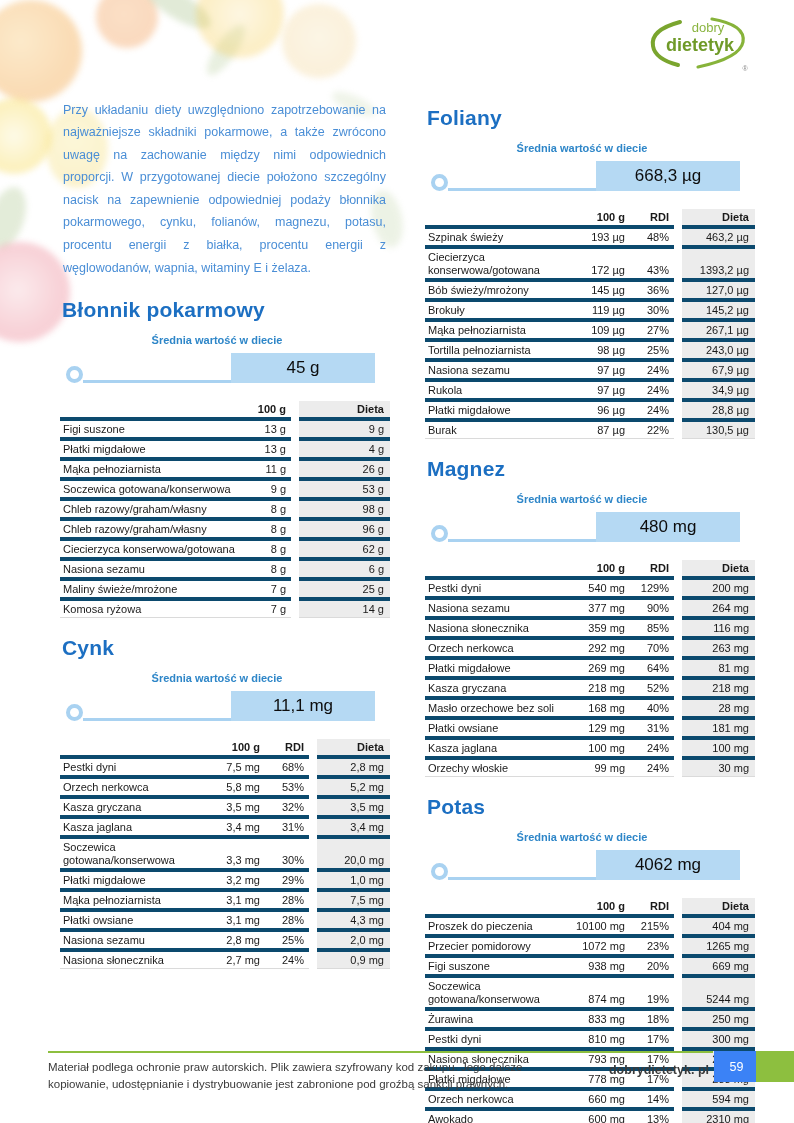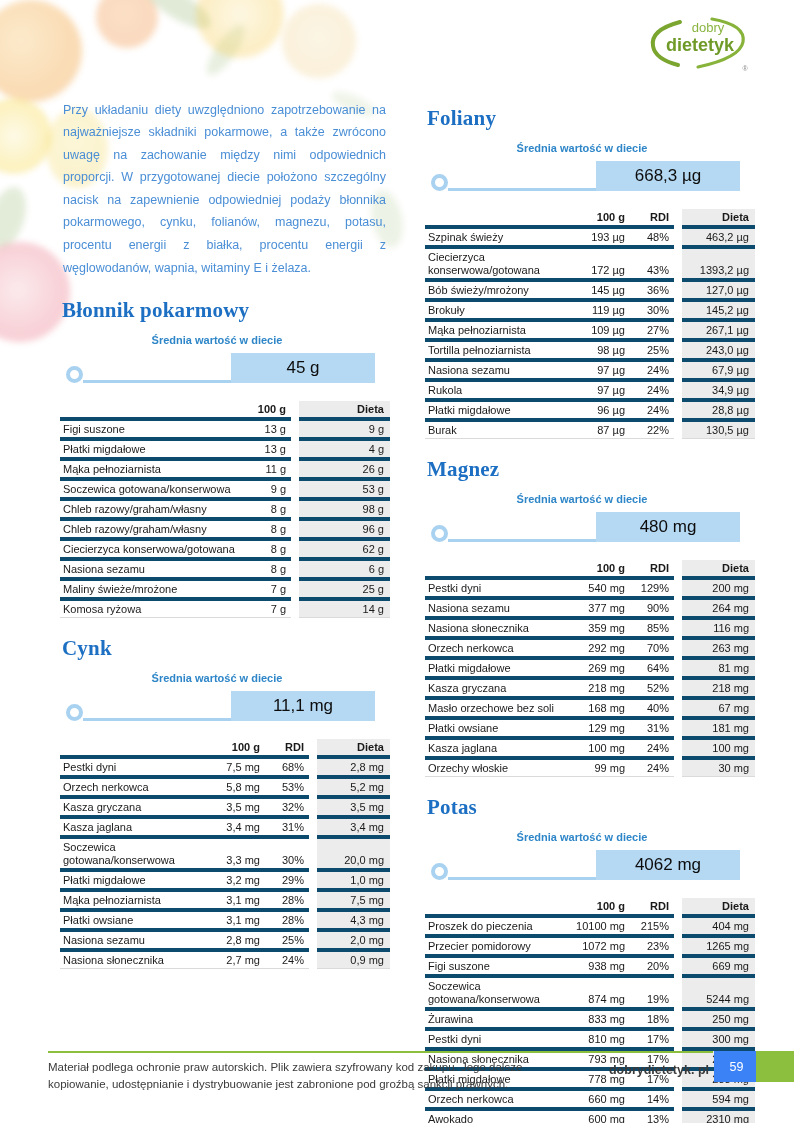--- a/index.html
+++ b/index.html
@@ -45,21 +45,21 @@
   }
 
   
   .col{position:absolute;width:330px;}
   .col-left{left:60px;top:298px;}
   .col-right{left:425px;top:106px;}
 
   section{margin-bottom:18px;}
   .sec-title{
     color:#1c6fc2;font-size:21px;font-weight:bold;
-    margin:0 0 12px 2px;line-height:24px;letter-spacing:.2px;font-family:Liberation Serif, serif;
+    margin:0 0 12px 2px;line-height:24px;letter-spacing:.2px;
   }
   .avg-label{
     color:#2e86c8;font-size:11px;font-weight:bold;text-align:center;
     padding-right:16px;margin:0 0 6px 0;line-height:13px;
   }
   .slider{display:flex;align-items:flex-end;height:30px;margin:0 15px 18px 6px;}
   .ring{flex:none;width:9px;height:9px;border:4px solid #a9d2f1;border-radius:50%;background:#fff;}
   .track{flex:1;height:3px;background:#a9d2f1;}
   .value-box{
     flex:none;width:144px;height:30px;background:#b5d9f3;
@@ -436,21 +436,21 @@
           <tr>
             <td class="name">Kasza gryczana</td>
             <td>218 mg</td>
             <td>52%</td>
             <td class="dieta">218 mg</td>
           </tr>
           <tr>
             <td class="name">Masło orzechowe bez soli</td>
             <td>168 mg</td>
             <td>40%</td>
-            <td class="dieta">67 mg</td>
+            <td class="dieta">28 mg</td>
           </tr>
           <tr>
             <td class="name">Płatki owsiane</td>
             <td>129 mg</td>
             <td>31%</td>
             <td class="dieta">181 mg</td>
           </tr>
           <tr>
             <td class="name">Kasza jaglana</td>
             <td>100 mg</td>

